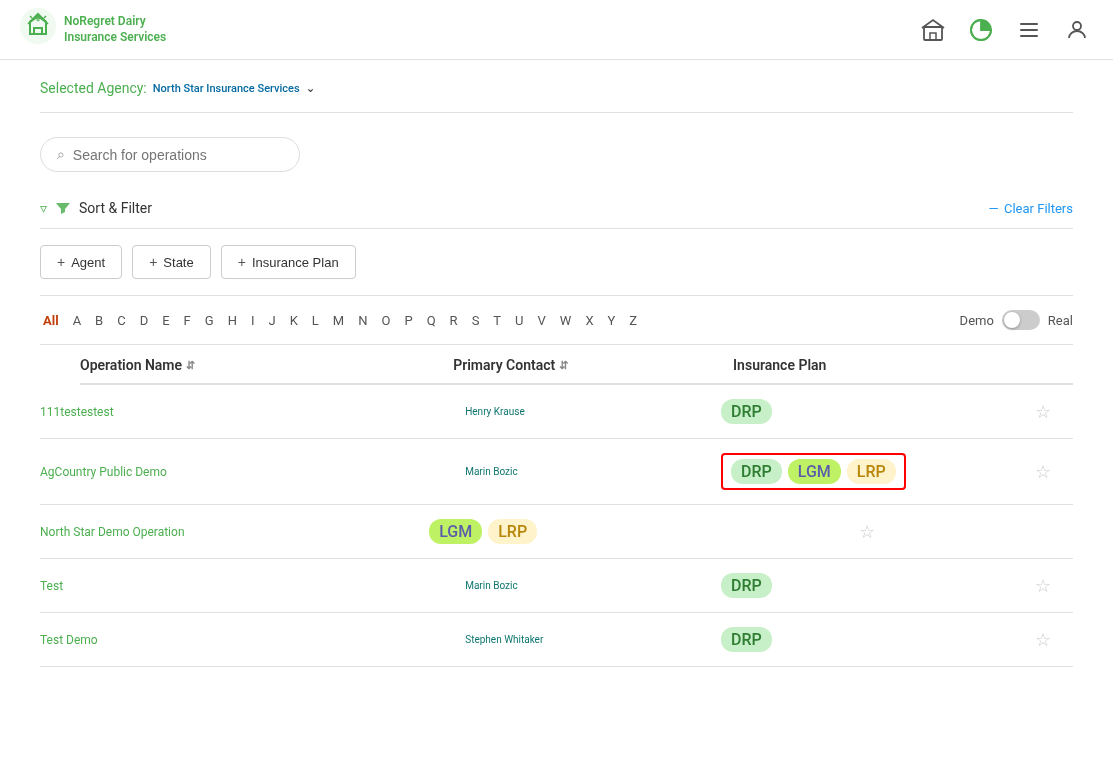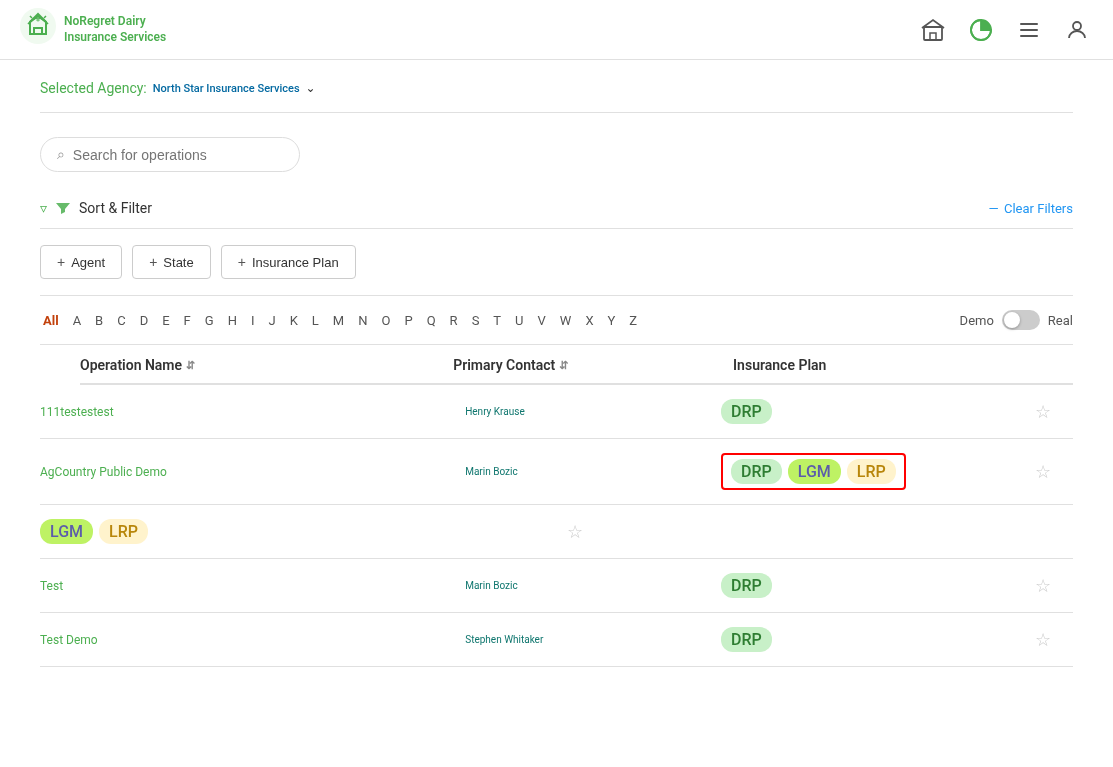--- a/index.html
+++ b/index.html
@@ -456,20 +456,21 @@
         <div class="op-name">AgCountry Public Demo</div>
         <div class="contact-name">Marin Bozic</div>
         <div><div class="plan-badges highlighted-row">
             <span class="badge badge-drp">DRP</span>
             <span class="badge badge-lgm">LGM</span>
             <span class="badge badge-lrp">LRP</span>
           </div></div>
         <div class="star-icon">☆</div>
       </div>
       <div class="table-row">
+        <div class="op-name">North Star Demo Operation</div>
         <div>
           <div class="plan-badges">
             <span class="badge badge-lgm">LGM</span>
             <span class="badge badge-lrp">LRP</span>
           </div>
         </div>
         <div class="star-icon">☆</div>
       </div>
       <div class="table-row">
         <div class="op-name">Test</div>

